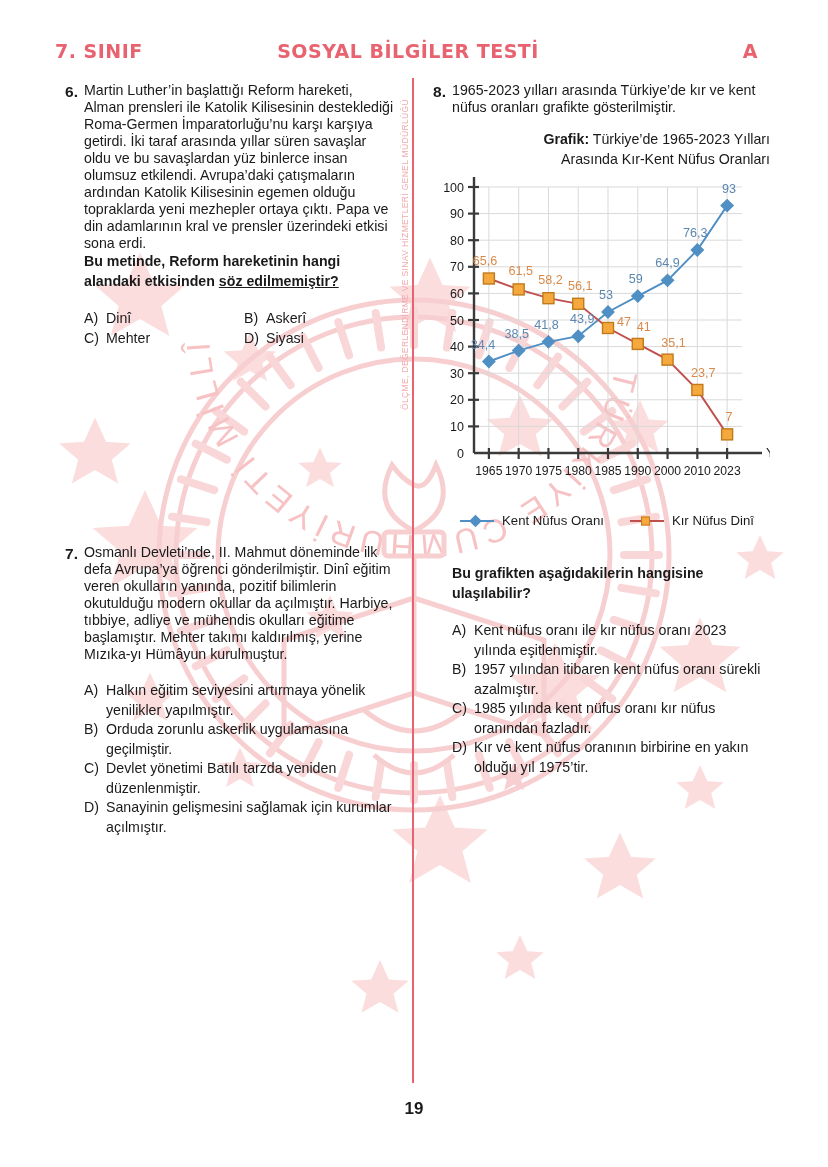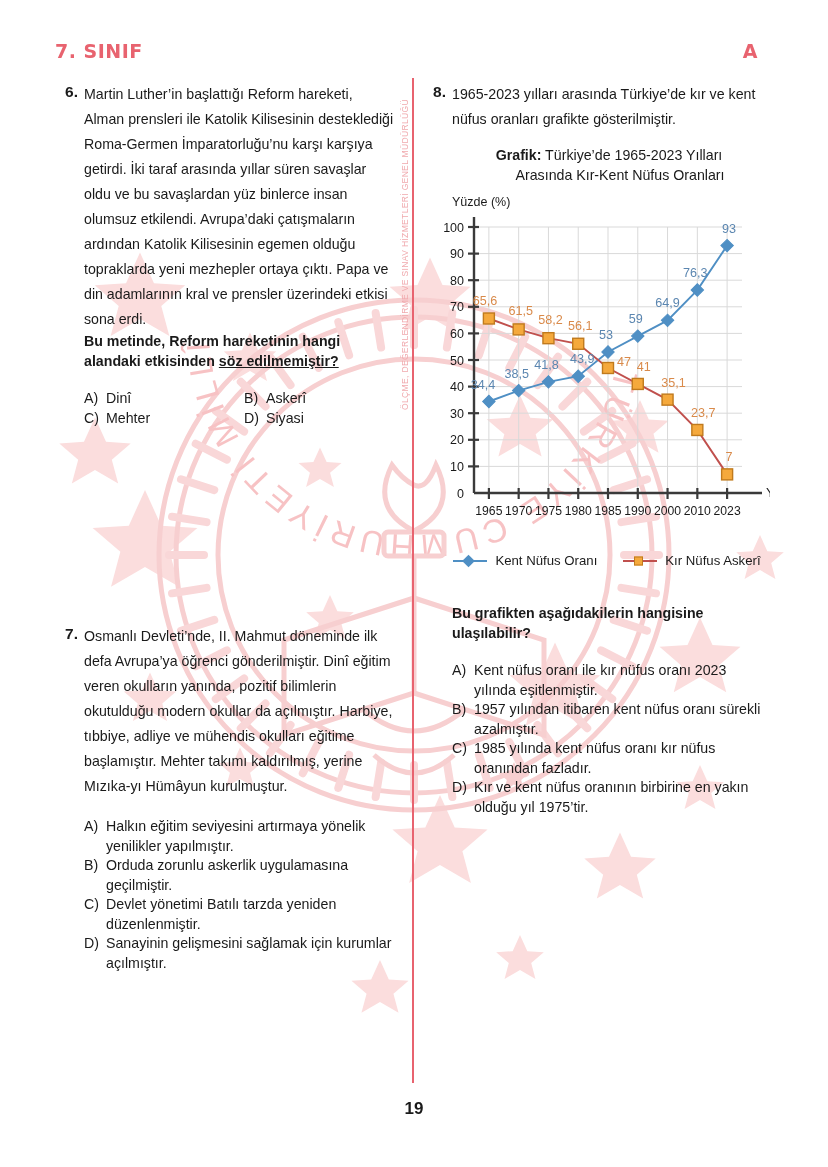--- a/index.html
+++ b/index.html
@@ -91,21 +91,21 @@
     font-weight: bold;
     font-size: 15.5px;
     width: 22px;
     flex: 0 0 22px;
     text-align: right;
     padding-right: 6px;
     line-height: 19.5px;
   }
   .q-body {
     font-size: 14.2px;
-    line-height: 25px;
+    line-height: 17px;
     flex: 1;
     text-align: left;
   }
   .q-prompt {
     font-weight: bold;
     font-size: 14.2px;
     line-height: 19.5px;
     margin-left: 22px;
   }
   .q-prompt .ul { text-decoration: underline; }
@@ -127,21 +127,21 @@
     row-gap: 0px;
     font-size: 14.2px;
     line-height: 19.5px;
   }
 
   
   #chart-block { margin-top: 14px; position: relative; }
   .chart-title {
     font-size: 14.2px;
     line-height: 19.5px;
-    text-align: center;
+    text-align: right;
     margin-left: 18px;
   }
   .chart-title b { font-weight: bold; }
   .chart-title .line2 { display: block; margin-left: 22px; }
   .axis-ylabel {
     font-size: 12.5px;
     margin-top: 10px;
     margin-left: 22px;
   }
   #chart-svg-wrap { position: relative; margin-top: 2px; }
@@ -282,20 +282,21 @@
     <path d="M230,500 q50,42 100,0"></path>
     <path d="M240,545 q40,36 80,0"></path>
   </g>
   <g fill="#f7cfd0">
     <use href="#star5" transform="translate(380,568) scale(0.32)"></use>
   </g>
 </svg>
 
 <div id="header">
   <div class="hdr-txt" id="hdr-left">7. SINIF</div>
+  <div class="hdr-txt" id="hdr-mid">SOSYAL BİLGİLER TESTİ</div>
   <div class="hdr-txt" id="hdr-right">A</div>
 </div>
 
 <div id="divider"></div>
 <div id="divider-label">ÖLÇME, DEĞERLENDİRME VE SINAV HİZMETLERİ GENEL MÜDÜRLÜĞÜ</div>
 
 <div class="col" id="col-left">
 
   <div class="question">
     <div class="q-head">
@@ -356,21 +357,20 @@
       <div class="q-num">8.</div>
       <div class="q-body">1965-2023 yılları arasında Türkiye’de kır ve kent nüfus oranları grafikte gösterilmiştir.</div>
     </div>
 
     <div id="chart-block">
       <div class="chart-title">
         <b>Grafik:</b>
         <span>Türkiye’de 1965-2023 Yılları</span>
         <span class="line2">Arasında Kır-Kent Nüfus Oranları</span>
       </div>
-      <div class="axis-ylabel">Yüzde (%)</div>
 
       <div id="chart-svg-wrap">
         <svg id="chart-svg" width="340" height="330" viewBox="0 0 340 330" xmlns="http://www.w3.org/2000/svg">
           <g id="grid-layer">
               <line x1="44" y1="255.4" x2="312" y2="255.4" stroke="#d9d9d9" stroke-width="1"></line>
               <line x1="44" y1="228.8" x2="312" y2="228.8" stroke="#d9d9d9" stroke-width="1"></line>
               <line x1="44" y1="202.2" x2="312" y2="202.2" stroke="#d9d9d9" stroke-width="1"></line>
               <line x1="44" y1="175.6" x2="312" y2="175.6" stroke="#d9d9d9" stroke-width="1"></line>
               <line x1="44" y1="149" x2="312" y2="149" stroke="#d9d9d9" stroke-width="1"></line>
               <line x1="44" y1="122.4" x2="312" y2="122.4" stroke="#d9d9d9" stroke-width="1"></line>
@@ -483,21 +483,21 @@
         <div class="legend-item">
           <span class="legend-line" id="lg1" style="background: rgb(79, 143, 196);">
               <span class="mk dia" id="lgm1" style="background: rgb(79, 143, 196);"></span>
             </span>
           <span>Kent Nüfus Oranı</span>
         </div>
         <div class="legend-item">
           <span class="legend-line" id="lg2" style="background: rgb(192, 80, 77);">
               <span class="mk sq" id="lgm2" style="background: rgb(245, 169, 60); border: 1.5px solid rgb(192, 122, 29);"></span>
             </span>
-          <span>Kır Nüfus Askerî</span>
+          <span>Kır Nüfus Dinî</span>
         </div>
       </div>
     </div>
 
     <div class="q-prompt" style="margin-top:36px;">Bu grafikten aşağıdakilerin hangisine ulaşılabilir?</div>
     <div class="options">
       <div class="opt">
         <span class="opt-letter">A)</span>
         <span class="opt-text">Kent nüfus oranı ile kır nüfus oranı 2023 yılında eşitlenmiştir.</span>
       </div>

